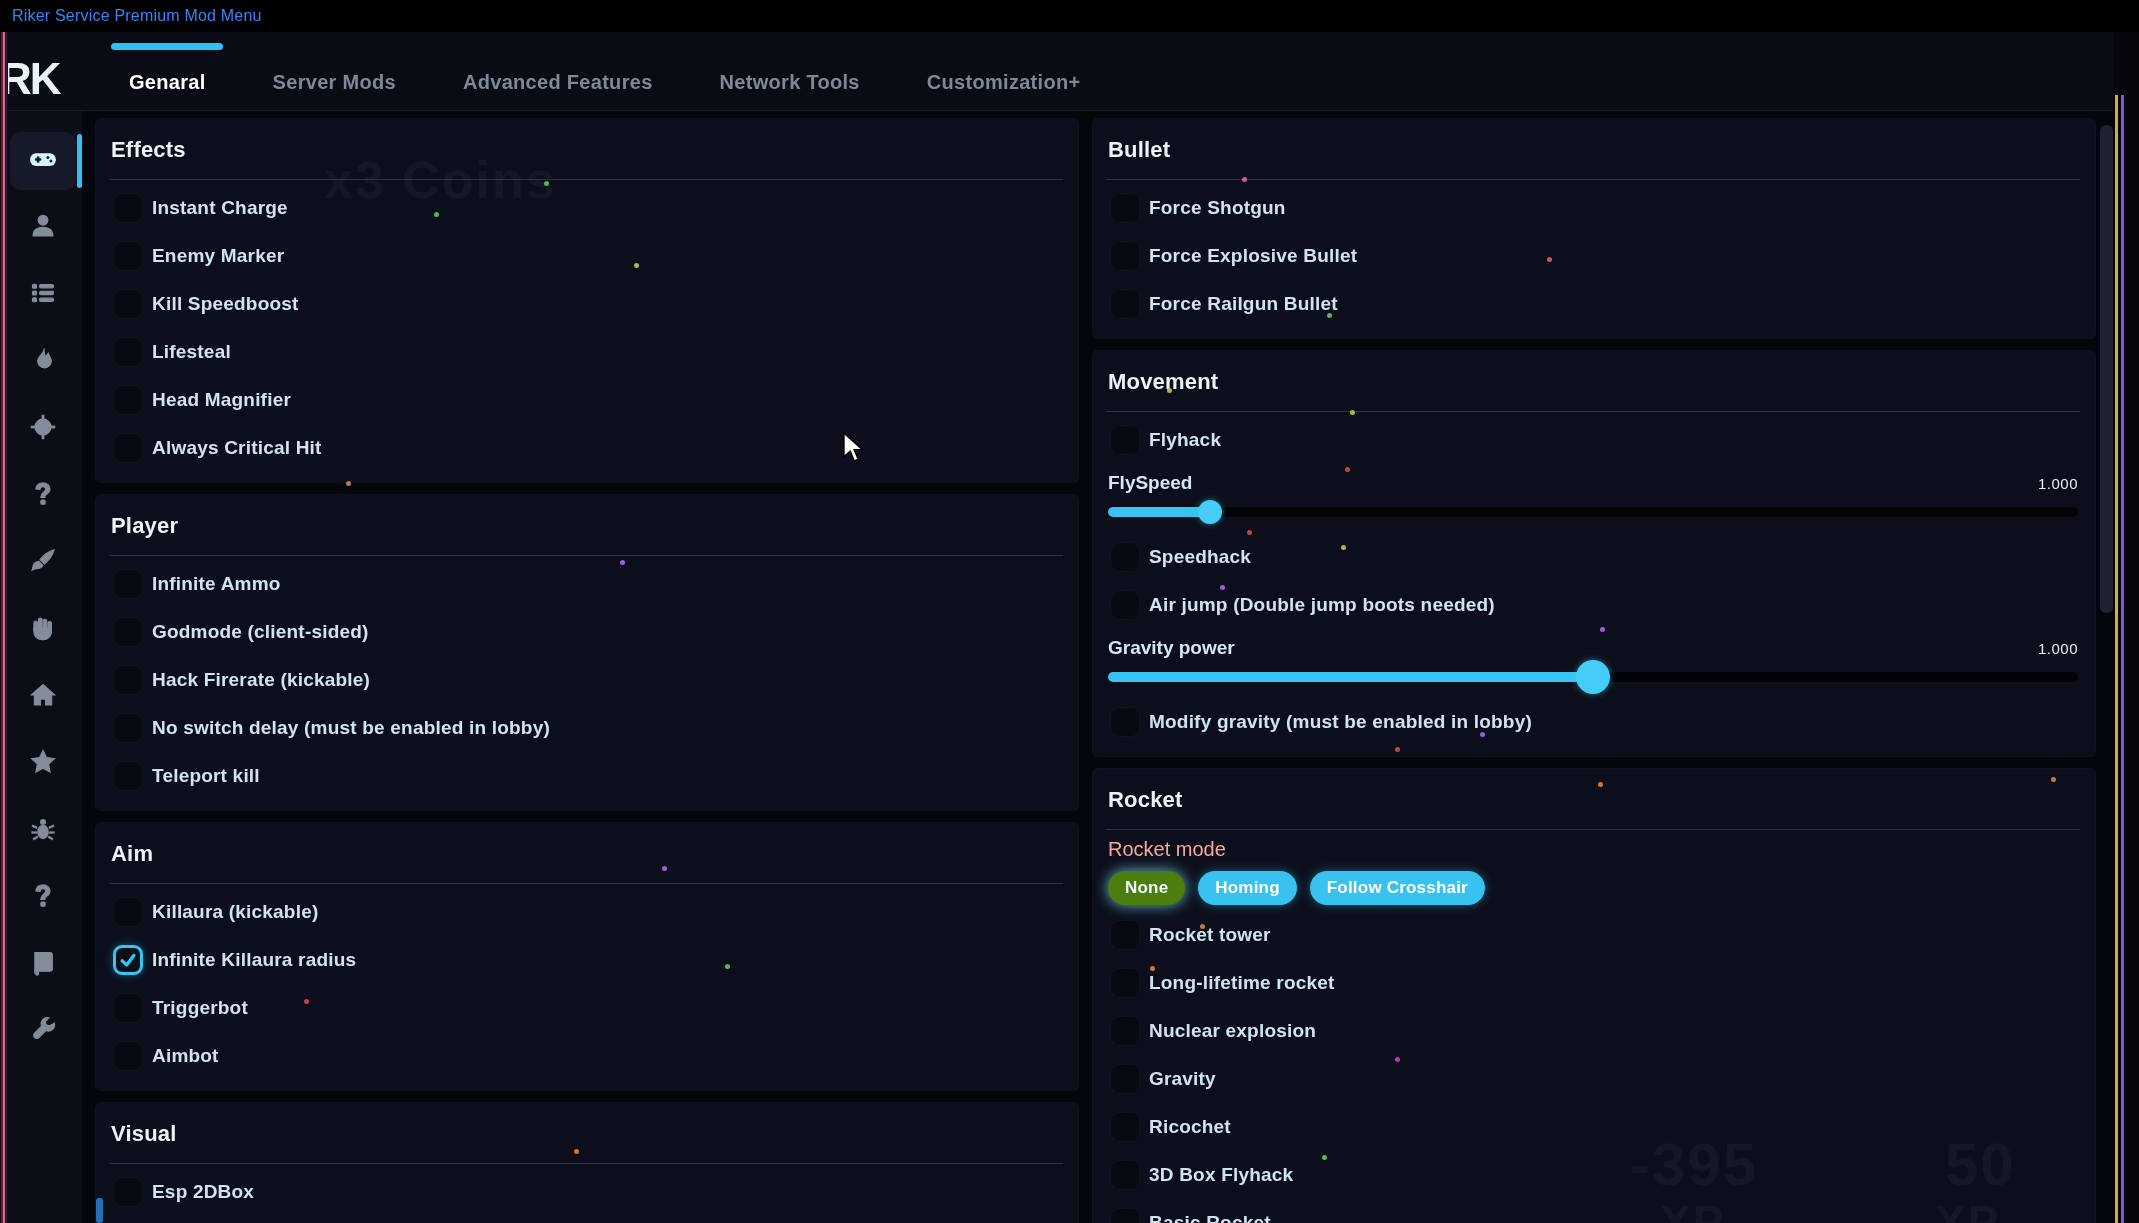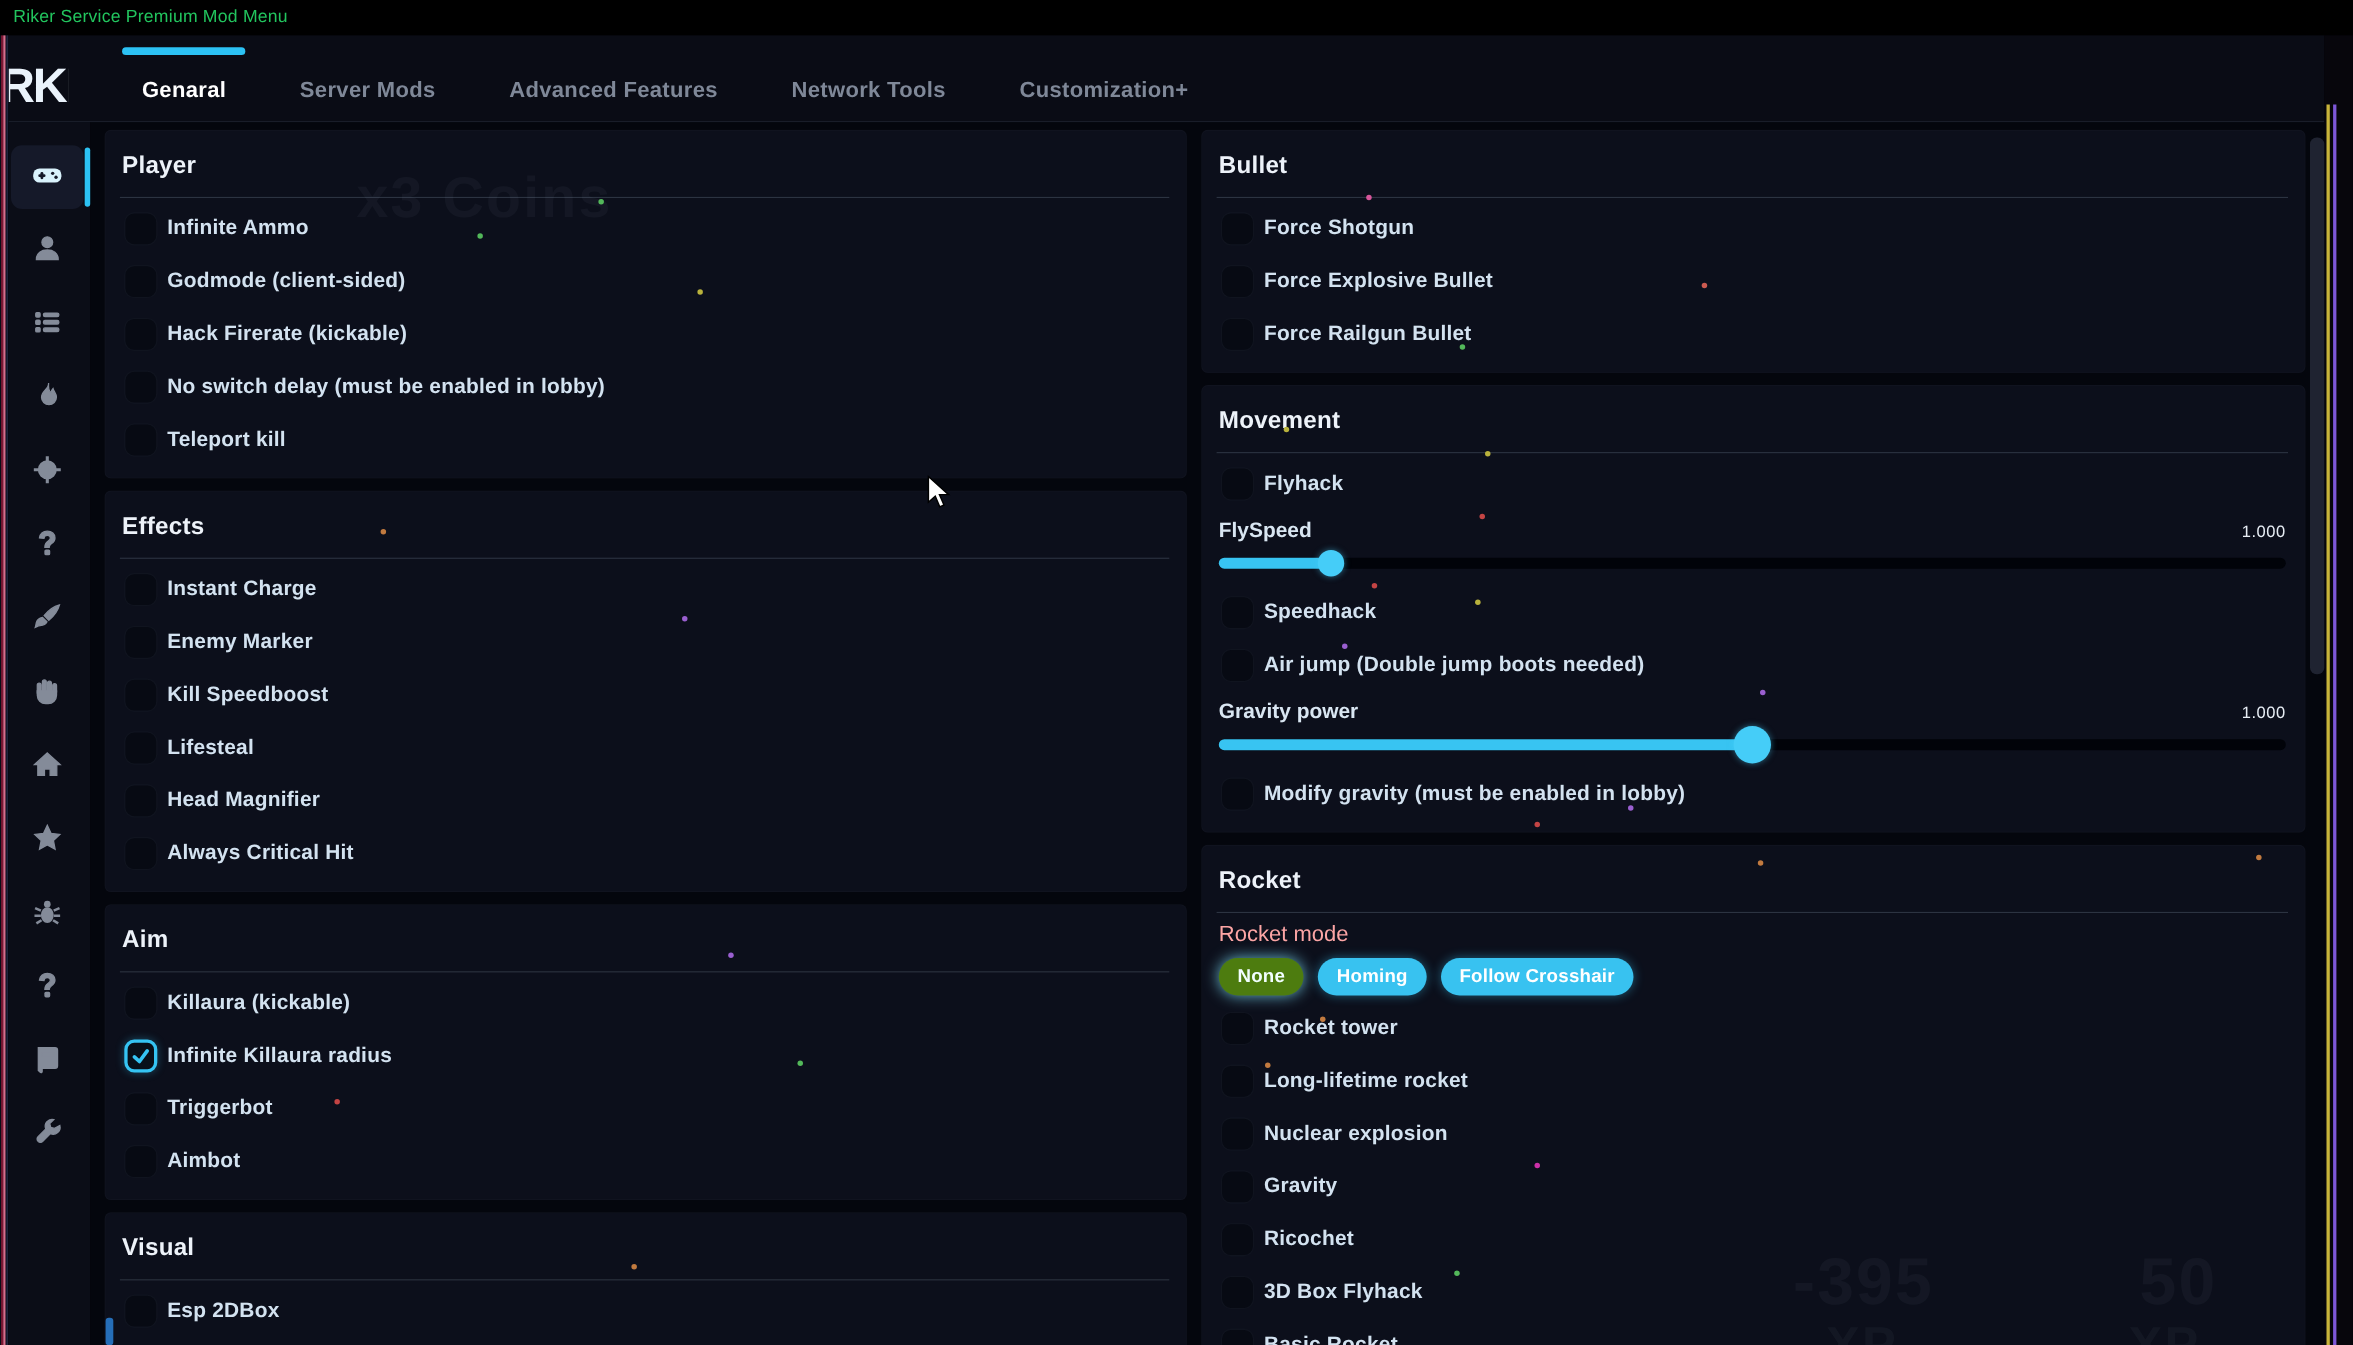--- a/index.html
+++ b/index.html
@@ -4,21 +4,21 @@
 <style>
   html,body{margin:0;padding:0;}
   body{
     width:2139px;height:1223px;overflow:hidden;position:relative;
     background:#020308;font-family:"Liberation Sans",sans-serif;
     -webkit-font-smoothing:antialiased;
   }
   
   #titlebar{position:absolute;left:0;top:0;width:2139px;height:32px;background:#000;z-index:30;
     display:flex;align-items:center;}
-  #titlebar .t{color:#22c55e;font-size:16px;padding-left:12px;letter-spacing:.2px;}
+  #titlebar .t{color:#3b82f6;font-size:16px;padding-left:12px;letter-spacing:.2px;}
   
   #tabbar{position:absolute;left:0;top:32px;width:2113px;height:78px;background:#0a0c15;z-index:20;
     display:flex;align-items:flex-end;border-bottom:1px solid #191d29;}
   #logo{width:62px;overflow:hidden;height:56px;flex:0 0 62px;}
   #logo span{font-size:44px;font-weight:bold;color:#eaf3fb;letter-spacing:-2px;white-space:nowrap;}
   .tab{position:relative;color:#7f8898;font-size:20px;font-weight:bold;letter-spacing:.3px;
     padding-bottom:16px;margin-left:67px;cursor:default;}
   .tab.active{color:#ffffff;}
   .tab.active .ind{position:absolute;top:-28px;left:50%;transform:translateX(-50%);
     width:112px;height:7px;border-radius:4px;background:#2cc2f4;}
@@ -213,20 +213,48 @@
     <div class="side-item">
       <span><svg viewBox="0 0 24 24" stroke="none">
           <path d="M21.8,6.2 a5.4,5.4 0 0 1 -7.3,6.3 l-6,6 a2.6,2.6 0 1 1 -3.7,-3.7 l6,-6 A5.4,5.4 0 0 1 17.1,1.5 l-3.2,3.2 0.8,2.9 2.9,0.8 z"></path>
         </svg></span>
     </div>
   </div>
 
 <div id="content">
   <div class="col" id="col-left">
       <div class="panel">
+        <div class="panel-title">Effects</div>
+        <div class="panel-sep"></div>
+        <div class="row">
+          <div class="cbox"></div>
+          <span class="lbl">Instant Charge</span>
+        </div>
+        <div class="row">
+          <div class="cbox"></div>
+          <span class="lbl">Enemy Marker</span>
+        </div>
+        <div class="row">
+          <div class="cbox"></div>
+          <span class="lbl">Kill Speedboost</span>
+        </div>
+        <div class="row">
+          <div class="cbox"></div>
+          <span class="lbl">Lifesteal</span>
+        </div>
+        <div class="row">
+          <div class="cbox"></div>
+          <span class="lbl">Head Magnifier</span>
+        </div>
+        <div class="row">
+          <div class="cbox"></div>
+          <span class="lbl">Always Critical Hit</span>
+        </div>
+      </div>
+      <div class="panel">
         <div class="panel-title">Player</div>
         <div class="panel-sep"></div>
         <div class="row">
           <div class="cbox"></div>
           <span class="lbl">Infinite Ammo</span>
         </div>
         <div class="row">
           <div class="cbox"></div>
           <span class="lbl">Godmode (client-sided)</span>
         </div>
@@ -234,48 +262,20 @@
           <div class="cbox"></div>
           <span class="lbl">Hack Firerate (kickable)</span>
         </div>
         <div class="row">
           <div class="cbox"></div>
           <span class="lbl">No switch delay (must be enabled in lobby)</span>
         </div>
         <div class="row">
           <div class="cbox"></div>
           <span class="lbl">Teleport kill</span>
-        </div>
-      </div>
-      <div class="panel">
-        <div class="panel-title">Effects</div>
-        <div class="panel-sep"></div>
-        <div class="row">
-          <div class="cbox"></div>
-          <span class="lbl">Instant Charge</span>
-        </div>
-        <div class="row">
-          <div class="cbox"></div>
-          <span class="lbl">Enemy Marker</span>
-        </div>
-        <div class="row">
-          <div class="cbox"></div>
-          <span class="lbl">Kill Speedboost</span>
-        </div>
-        <div class="row">
-          <div class="cbox"></div>
-          <span class="lbl">Lifesteal</span>
-        </div>
-        <div class="row">
-          <div class="cbox"></div>
-          <span class="lbl">Head Magnifier</span>
-        </div>
-        <div class="row">
-          <div class="cbox"></div>
-          <span class="lbl">Always Critical Hit</span>
         </div>
       </div>
       <div class="panel">
         <div class="panel-title">Aim</div>
         <div class="panel-sep"></div>
         <div class="row">
           <div class="cbox"></div>
           <span class="lbl">Killaura (kickable)</span>
         </div>
         <div class="row">

